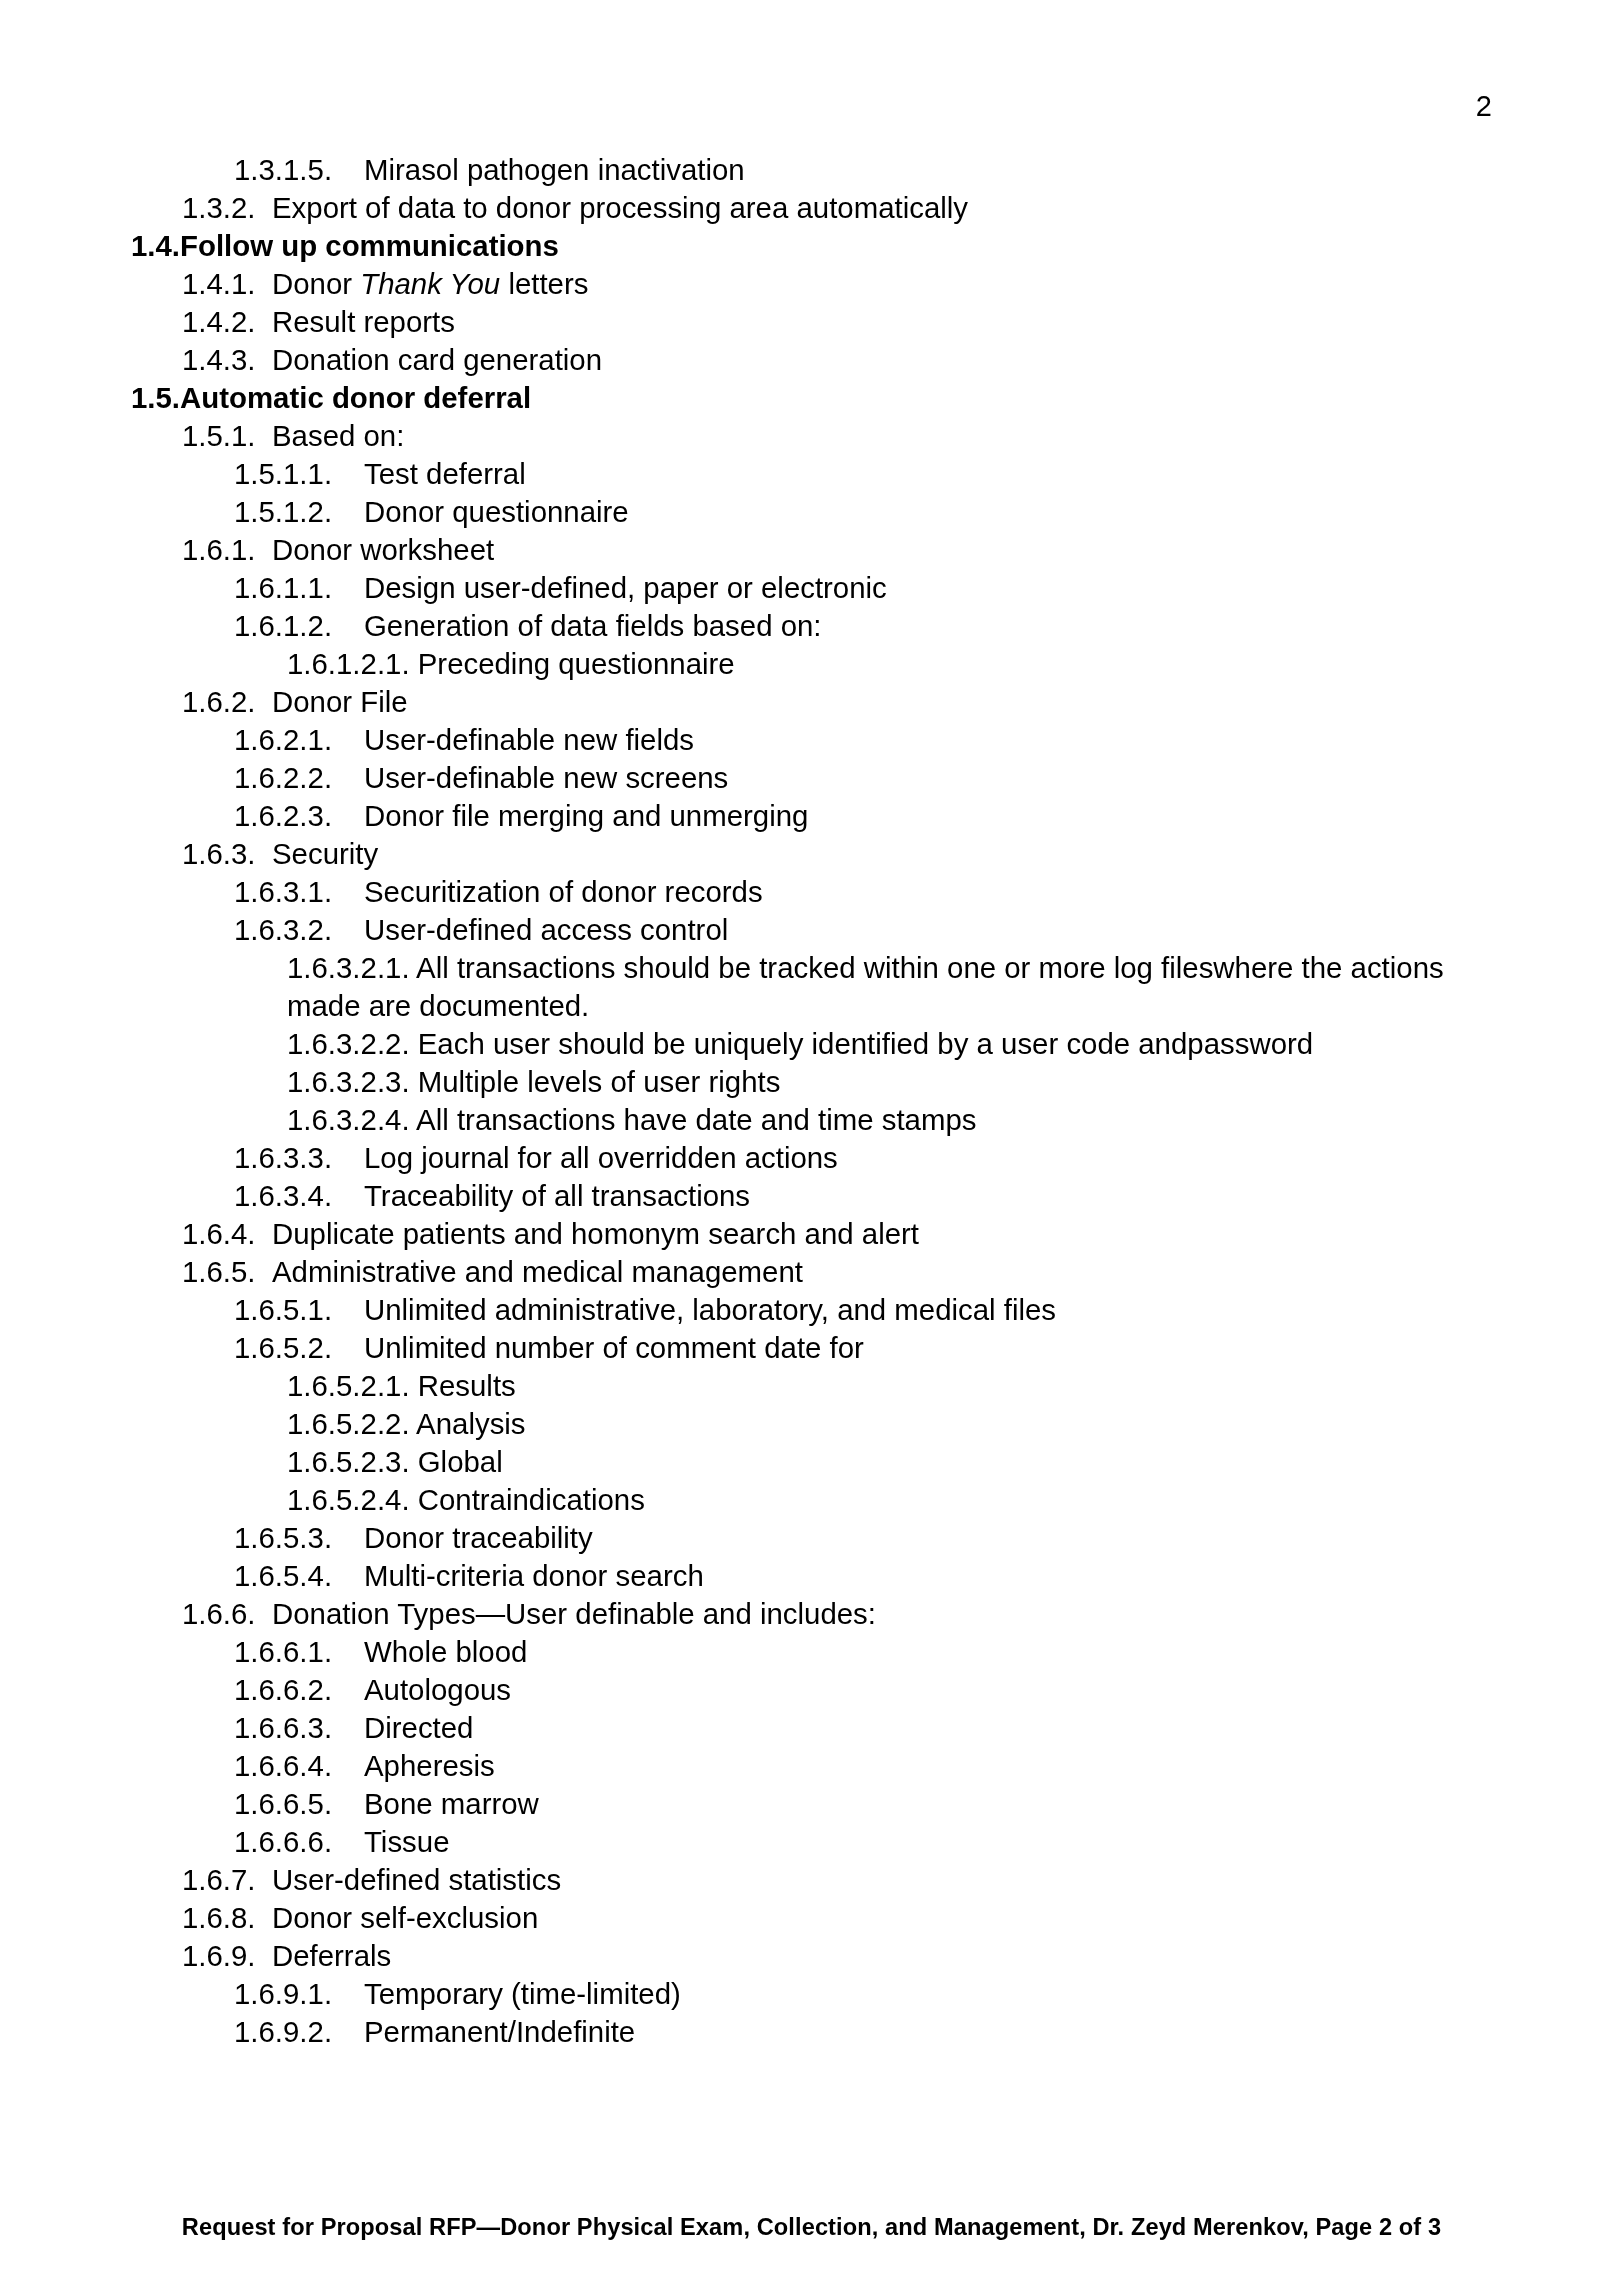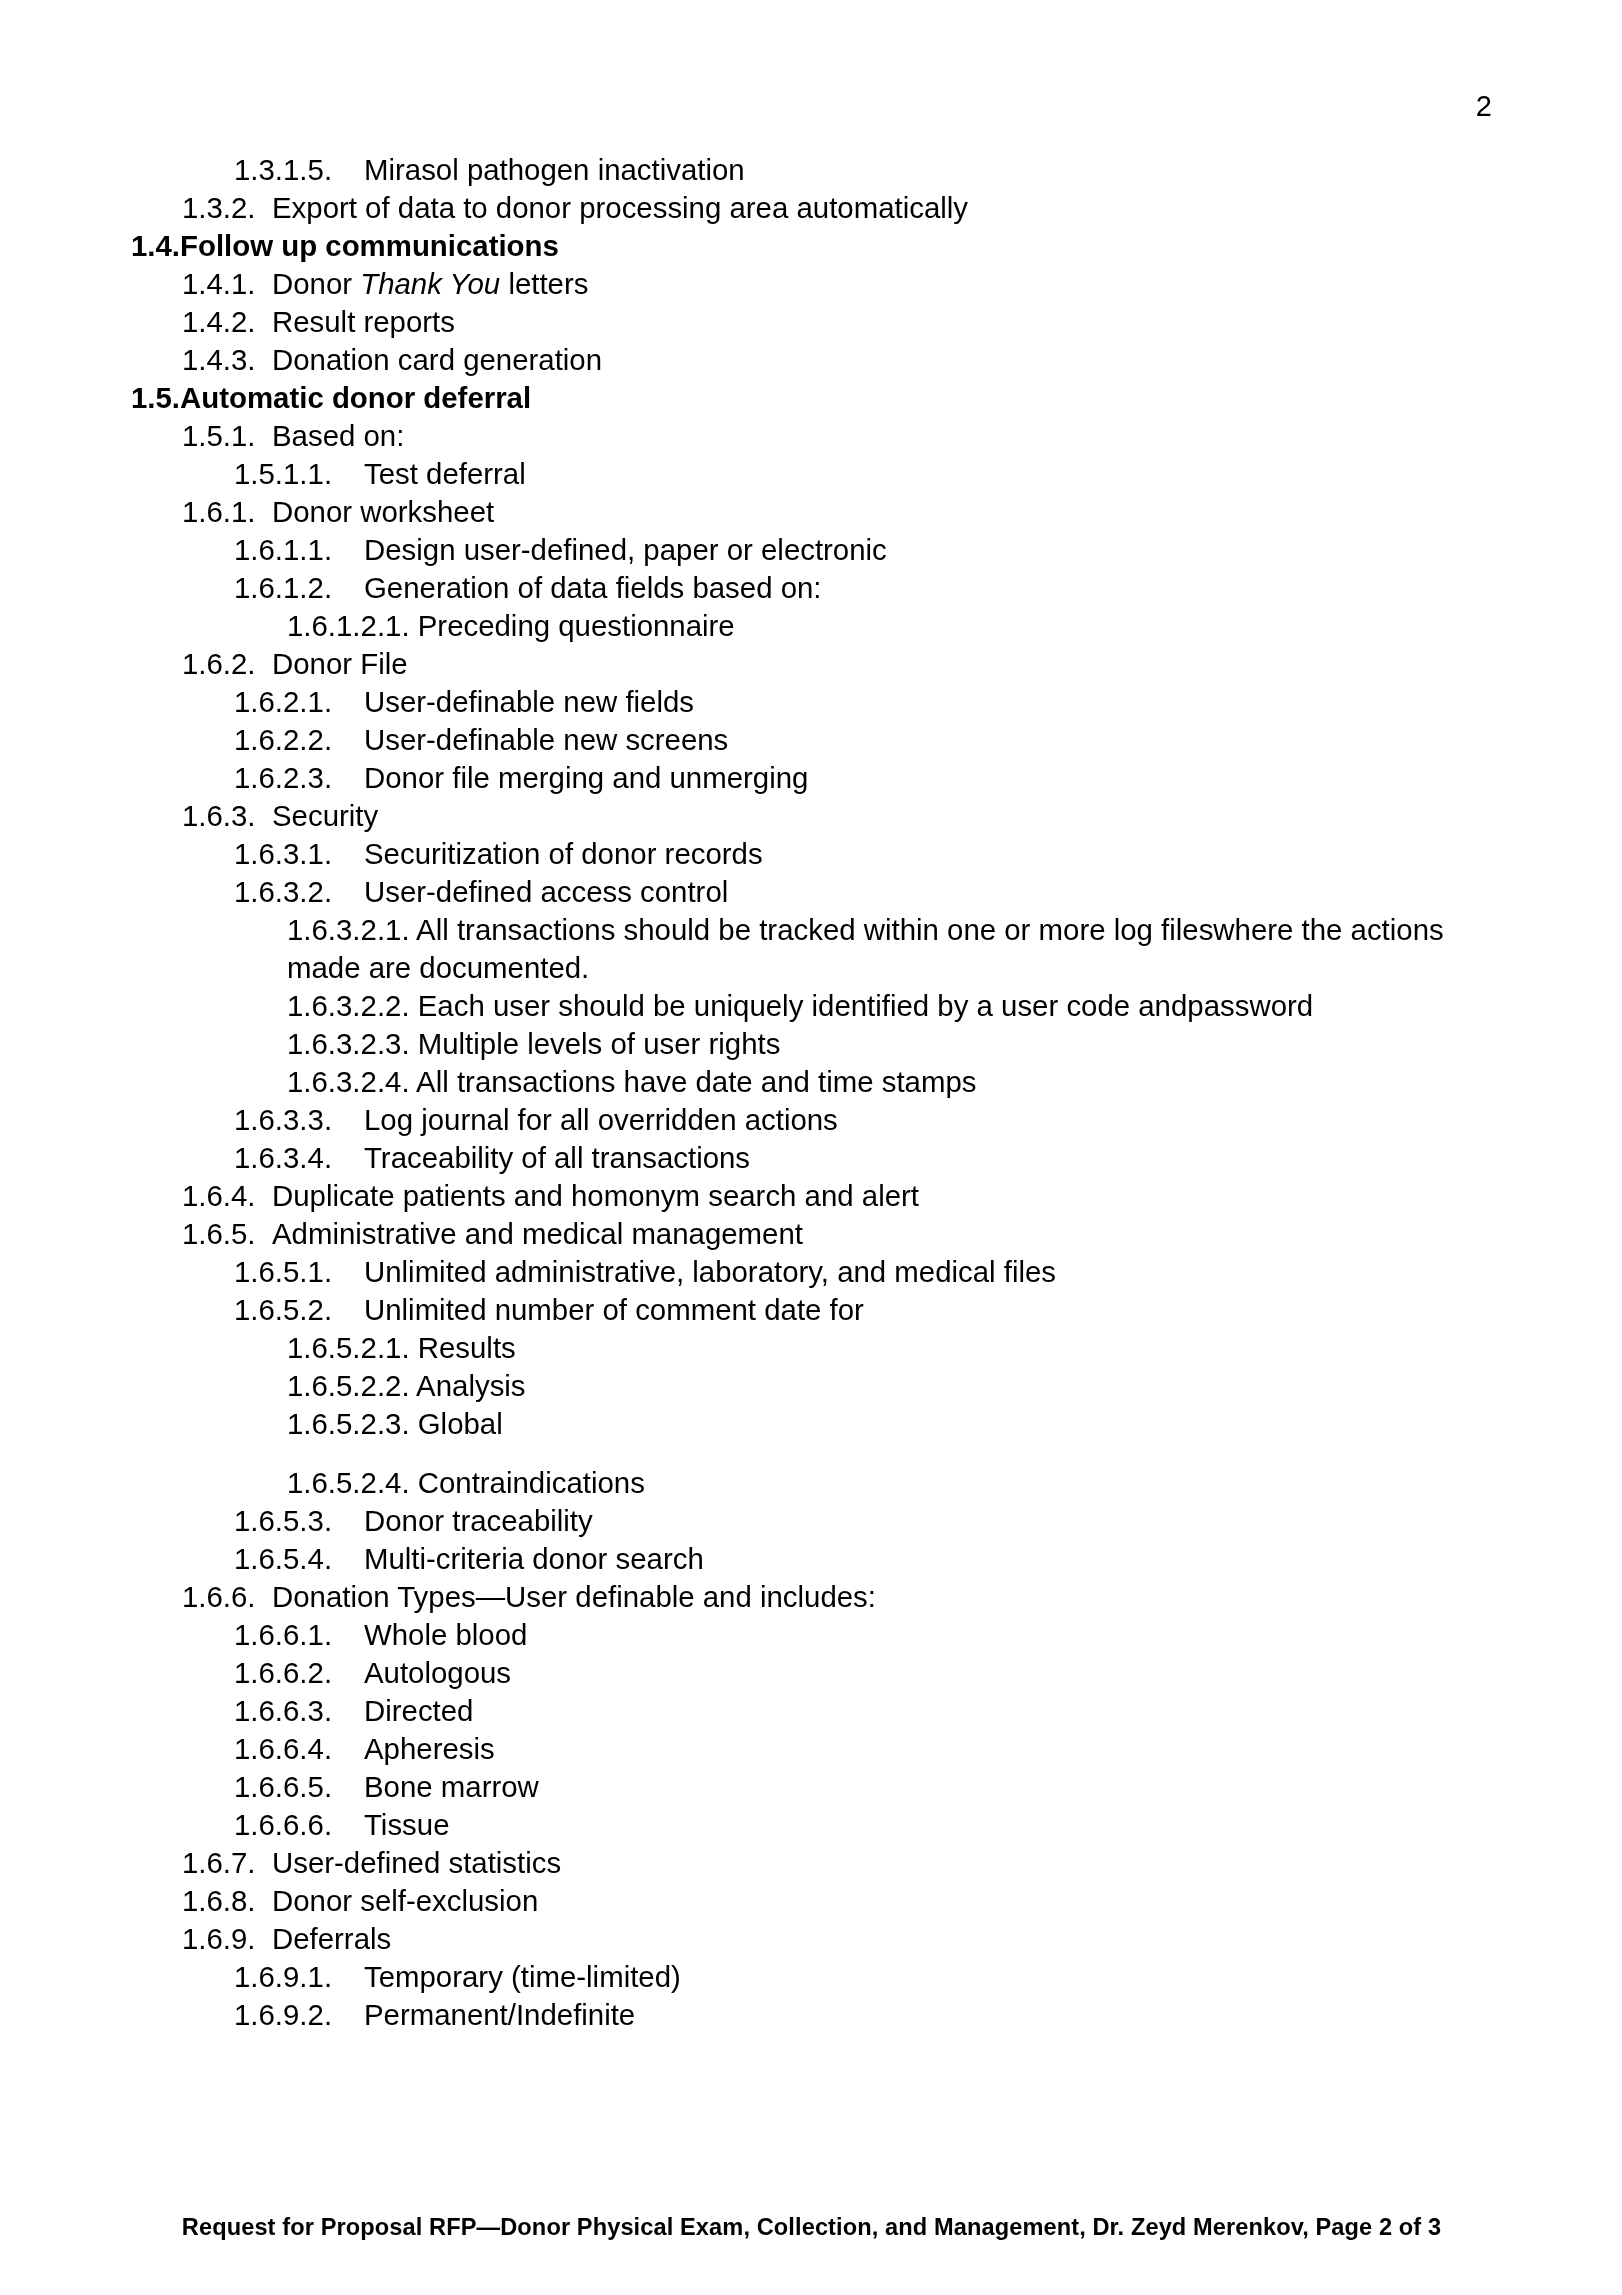--- a/index.html
+++ b/index.html
@@ -65,20 +65,21 @@
   <div class="content">
       <div class="line" style="padding-left: 103px;"><span class="num" style="min-width: 130px;">1.3.1.5.</span><span>Mirasol pathogen inactivation</span></div>
       <div class="line" style="padding-left: 51px;"><span class="num" style="min-width: 90px;">1.3.2.</span><span>Export of data to donor processing area automatically</span></div>
       <div class="line bold" style="padding-left: 0px;"><span class="num">1.4.</span><span>Follow up communications</span></div>
       <div class="line" style="padding-left: 51px;"><span class="num" style="min-width: 90px;">1.4.1.</span><span>Donor <span class="italic">Thank You</span> letters</span></div>
       <div class="line" style="padding-left: 51px;"><span class="num" style="min-width: 90px;">1.4.2.</span><span>Result reports</span></div>
       <div class="line" style="padding-left: 51px;"><span class="num" style="min-width: 90px;">1.4.3.</span><span>Donation card generation</span></div>
       <div class="line bold" style="padding-left: 0px;"><span class="num">1.5.</span><span>Automatic donor deferral</span></div>
       <div class="line" style="padding-left: 51px;"><span class="num" style="min-width: 90px;">1.5.1.</span><span>Based on:</span></div>
       <div class="line" style="padding-left: 103px;"><span class="num" style="min-width: 130px;">1.5.1.1.</span><span>Test deferral</span></div>
+      <div class="line" style="padding-left: 103px;"><span class="num" style="min-width: 130px;">1.5.1.2.</span><span>Donor questionnaire</span></div>
       <div class="line" style="padding-left: 51px;"><span class="num" style="min-width: 90px;">1.6.1.</span><span>Donor worksheet</span></div>
       <div class="line" style="padding-left: 103px;"><span class="num" style="min-width: 130px;">1.6.1.1.</span><span>Design user-defined, paper or electronic</span></div>
       <div class="line" style="padding-left: 103px;"><span class="num" style="min-width: 130px;">1.6.1.2.</span><span>Generation of data fields based on:</span></div>
       <div class="line" style="padding-left: 156px;"><span class="num">1.6.1.2.1.</span> <span>Preceding questionnaire</span></div>
       <div class="line" style="padding-left: 51px;"><span class="num" style="min-width: 90px;">1.6.2.</span><span>Donor File</span></div>
       <div class="line" style="padding-left: 103px;"><span class="num" style="min-width: 130px;">1.6.2.1.</span><span>User-definable new fields</span></div>
       <div class="line" style="padding-left: 103px;"><span class="num" style="min-width: 130px;">1.6.2.2.</span><span>User-definable new screens</span></div>
       <div class="line" style="padding-left: 103px;"><span class="num" style="min-width: 130px;">1.6.2.3.</span><span>Donor file merging and unmerging</span></div>
       <div class="line" style="padding-left: 51px;"><span class="num" style="min-width: 90px;">1.6.3.</span><span>Security</span></div>
       <div class="line" style="padding-left: 103px;"><span class="num" style="min-width: 130px;">1.6.3.1.</span><span>Securitization of donor records</span></div>
@@ -89,21 +90,21 @@
       <div class="line" style="padding-left: 156px;"><span class="num">1.6.3.2.4.</span> <span>All transactions have date and time stamps</span></div>
       <div class="line" style="padding-left: 103px;"><span class="num" style="min-width: 130px;">1.6.3.3.</span><span>Log journal for all overridden actions</span></div>
       <div class="line" style="padding-left: 103px;"><span class="num" style="min-width: 130px;">1.6.3.4.</span><span>Traceability of all transactions</span></div>
       <div class="line" style="padding-left: 51px;"><span class="num" style="min-width: 90px;">1.6.4.</span><span>Duplicate patients and homonym search and alert</span></div>
       <div class="line" style="padding-left: 51px;"><span class="num" style="min-width: 90px;">1.6.5.</span><span>Administrative and medical management</span></div>
       <div class="line" style="padding-left: 103px;"><span class="num" style="min-width: 130px;">1.6.5.1.</span><span>Unlimited administrative, laboratory, and medical files</span></div>
       <div class="line" style="padding-left: 103px;"><span class="num" style="min-width: 130px;">1.6.5.2.</span><span>Unlimited number of comment date for</span></div>
       <div class="line" style="padding-left: 156px;"><span class="num">1.6.5.2.1.</span> <span>Results</span></div>
       <div class="line" style="padding-left: 156px;"><span class="num">1.6.5.2.2.</span> <span>Analysis</span></div>
       <div class="line" style="padding-left: 156px;"><span class="num">1.6.5.2.3.</span> <span>Global</span></div>
-      <div class="line" style="padding-left: 156px; margin-top: 21px;"><span class="num">1.6.5.2.4.</span> <span>Contraindications</span></div>
+      <div class="line" style="padding-left: 156px;"><span class="num">1.6.5.2.4.</span> <span>Contraindications</span></div>
       <div class="line" style="padding-left: 103px;"><span class="num" style="min-width: 130px;">1.6.5.3.</span><span>Donor traceability</span></div>
       <div class="line" style="padding-left: 103px;"><span class="num" style="min-width: 130px;">1.6.5.4.</span><span>Multi-criteria donor search</span></div>
       <div class="line" style="padding-left: 51px;"><span class="num" style="min-width: 90px;">1.6.6.</span><span>Donation Types—User definable and includes:</span></div>
       <div class="line" style="padding-left: 103px;"><span class="num" style="min-width: 130px;">1.6.6.1.</span><span>Whole blood</span></div>
       <div class="line" style="padding-left: 103px;"><span class="num" style="min-width: 130px;">1.6.6.2.</span><span>Autologous</span></div>
       <div class="line" style="padding-left: 103px;"><span class="num" style="min-width: 130px;">1.6.6.3.</span><span>Directed</span></div>
       <div class="line" style="padding-left: 103px;"><span class="num" style="min-width: 130px;">1.6.6.4.</span><span>Apheresis</span></div>
       <div class="line" style="padding-left: 103px;"><span class="num" style="min-width: 130px;">1.6.6.5.</span><span>Bone marrow</span></div>
       <div class="line" style="padding-left: 103px;"><span class="num" style="min-width: 130px;">1.6.6.6.</span><span>Tissue</span></div>
       <div class="line" style="padding-left: 51px;"><span class="num" style="min-width: 90px;">1.6.7.</span><span>User-defined statistics</span></div>

